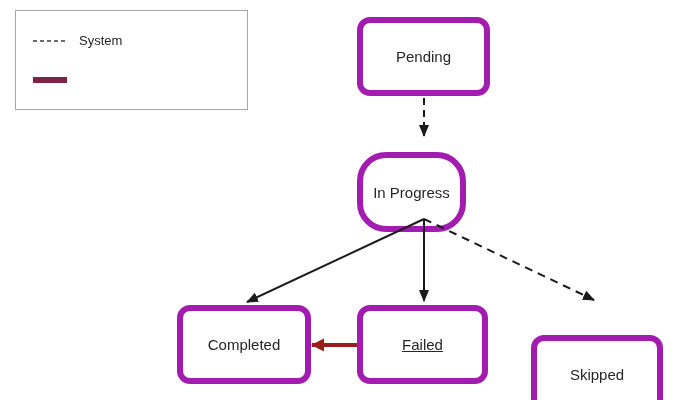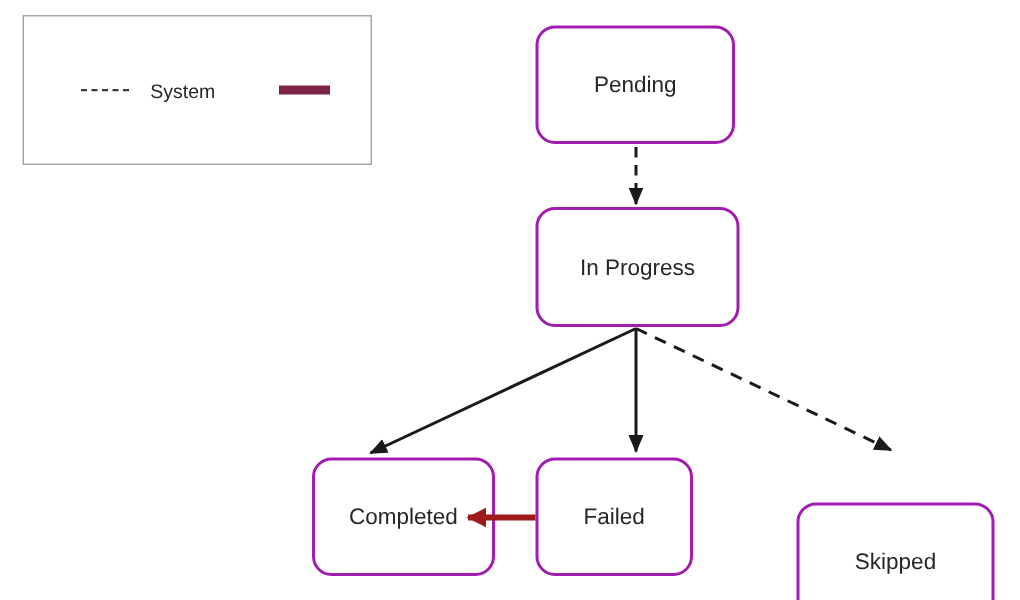--- a/index.html
+++ b/index.html
@@ -15,21 +15,21 @@
   .legend {
     position: absolute;
     left: 15px;
     top: 10px;
     width: 233px;
     height: 100px;
     box-sizing: border-box;
     border: 1px solid #a6a6a6;
     background: #ffffff;
     display: flex;
-    flex-direction: row;
+    flex-direction: column;
     justify-content: space-around;
     padding: 10px 6px 10px 17px;
   }
   .legend-row {
     display: flex;
     align-items: center;
   }
   .legend-swatch {
     width: 34px;
     height: 14px;
@@ -40,33 +40,33 @@
     margin-left: 12px;
     font-size: 13px;
     color: #262626;
     white-space: nowrap;
   }
   
   .node {
     position: absolute;
     box-sizing: border-box;
     background: #ffffff;
-    border: 2px solid #a21caf;
+    border: 6px solid #a21caf;
     border-radius: 13px;
     display: flex;
     align-items: center;
     justify-content: center;
     font-size: 15px;
     color: #262626;
     text-align: center;
   }
   #node-pending     { left: 357px; top: 17px;  width: 133px; height: 79px; }
-  #node-in-progress { left: 357px; top: 138px; width: 136px; height: 80px; }
-  #node-completed   { left: 177px; top: 305px; width: 122px; height: 79px; margin-left: 31px; }
-  #node-failed      { left: 357px; top: 305px; width: 105px; height: 79px; }
+  #node-in-progress { left: 357px; top: 152px; width: 109px; height: 80px; border-radius: 29px; }
+  #node-completed   { left: 177px; top: 305px; width: 134px; height: 79px; }
+  #node-failed      { left: 357px; top: 305px; width: 131px; height: 79px; text-decoration: underline; }
   #node-skipped     { left: 531px; top: 303px; width: 132px; height: 79px; margin-top: 32px; }
   
   .edges-svg {
     position: absolute;
     left: 0; top: 0;
     width: 680px;
     height: 400px;
     pointer-events: none;
   }
 </style>

